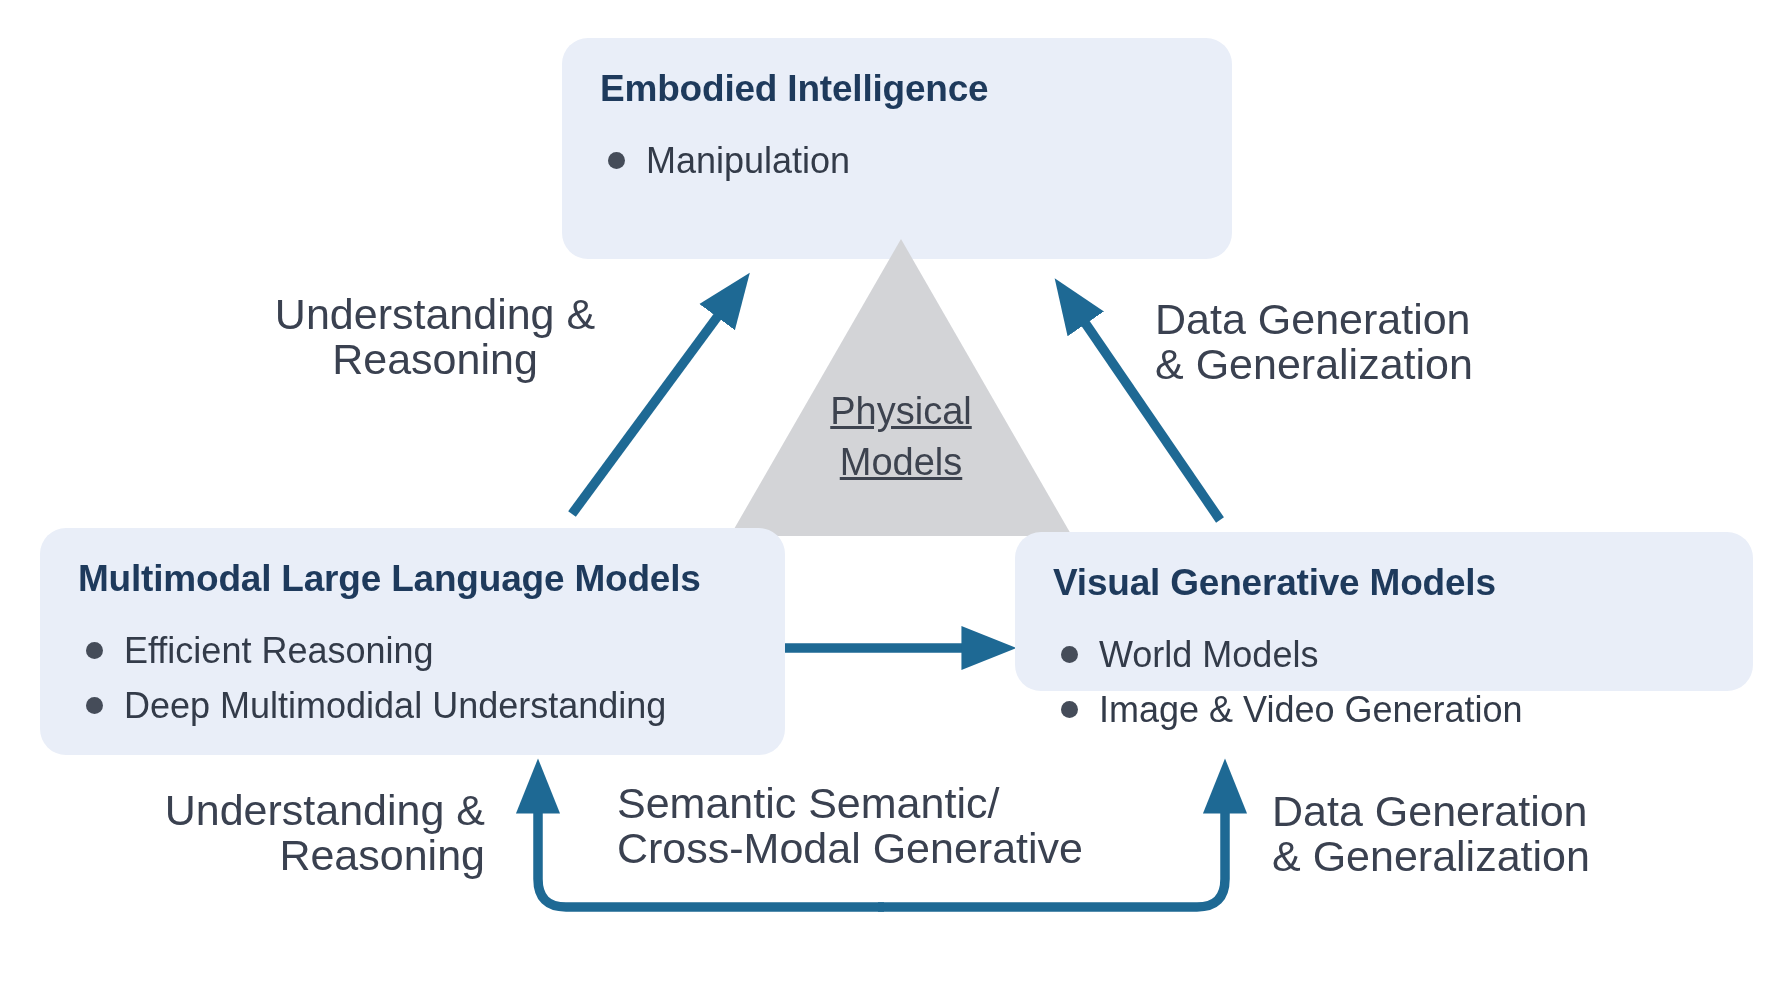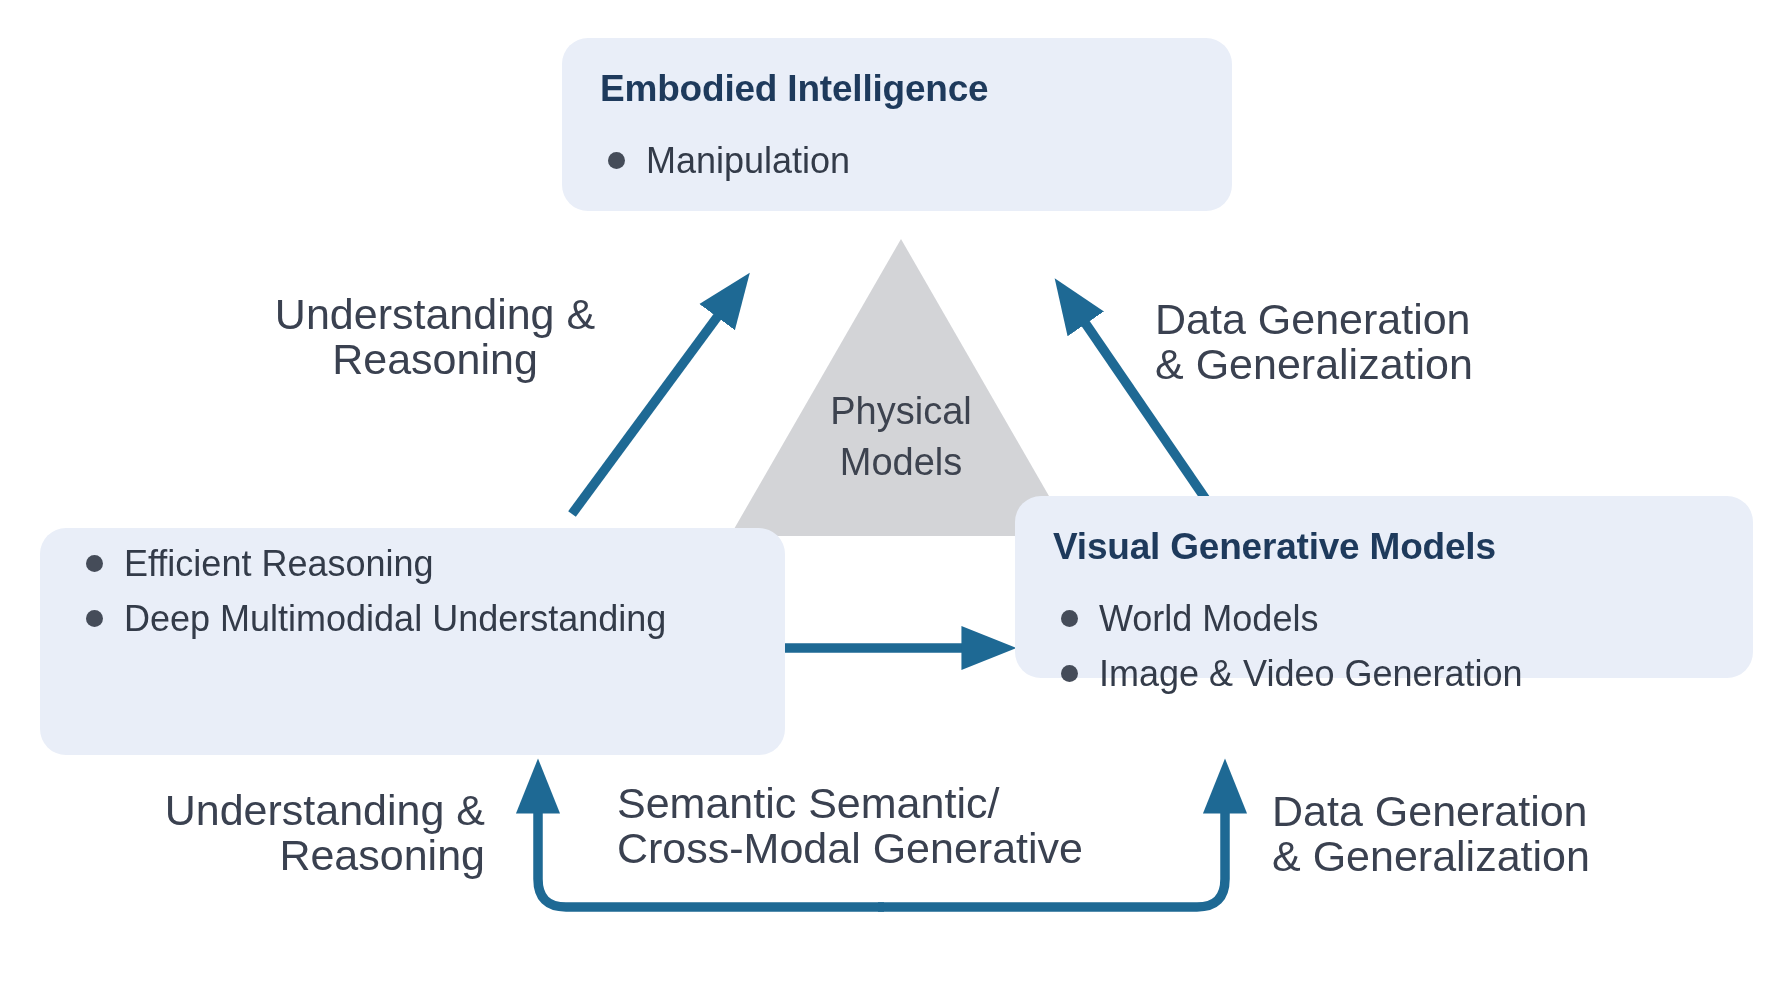--- a/index.html
+++ b/index.html
@@ -22,37 +22,38 @@
   }
   .node ul{list-style:none;margin:8px;padding:0;}
   .node li{
     display:flex;align-items:center;height:55px;
     font-size:36px;color:var(--body);white-space:nowrap;
   }
   .dot{
     width:17px;height:17px;border-radius:50%;background:var(--dot);
     margin-right:21px;flex:none;
   }
-  #node-top{left:562px;top:38px;width:670px;height:173px;z-index:1;}
+  #node-top{left:562px;top:38px;width:670px;height:221px;z-index:1;}
   #node-left{left:40px;top:528px;width:745px;height:227px;z-index:3;}
-  #node-right{left:1015px;top:496px;width:738px;height:182px;z-index:3;}
+  #node-right{left:1015px;top:532px;width:738px;height:159px;z-index:3;}
   #arrow-layer{position:absolute;left:0;top:0;z-index:2;}
   .edge-label{
     position:absolute;z-index:4;font-size:43px;line-height:45px;
     color:var(--label);white-space:nowrap;
   }
   #label-upper-left{left:230px;top:292px;width:410px;text-align:center;}
   #label-upper-right{left:1155px;top:297px;text-align:left;}
   #label-lower-left{left:140px;top:788px;width:345px;text-align:right;}
   #label-lower-center{left:617px;top:781px;text-align:left;}
   #label-lower-right{left:1272px;top:789px;text-align:left;}
   #physical-world{
     position:absolute;z-index:4;left:795px;top:386px;width:212px;
     text-align:center;font-size:38px;line-height:51px;font-weight:500;
     color:var(--physical);
+    text-decoration:underline;
   }
 </style>
 </head>
 <body>
 
 <div class="node" id="node-top">
   <h2>Embodied Intelligence</h2>
   <ul>
     <li>
       <span class="dot"></span>
@@ -80,20 +81,21 @@
 
   <path d="M 878 907 L 1197 907 Q 1225 907 1225 879 L 1225 775" marker-end="url(#ah)" style="stroke:var(--arrow);stroke-width:9.5;fill:none;stroke-linejoin:round"></path>
 </svg>
 
 <div id="physical-world">
   <div>Physical</div>
   <div>Models</div>
 </div>
 
 <div class="node" id="node-left">
+  <h2>Multimodal Large Language Models</h2>
   <ul>
     <li>
       <span class="dot"></span>
       <span>Efficient Reasoning</span>
     </li>
     <li>
       <span class="dot"></span>
       <span>Deep Multimodidal Understanding</span>
     </li>
   </ul>

